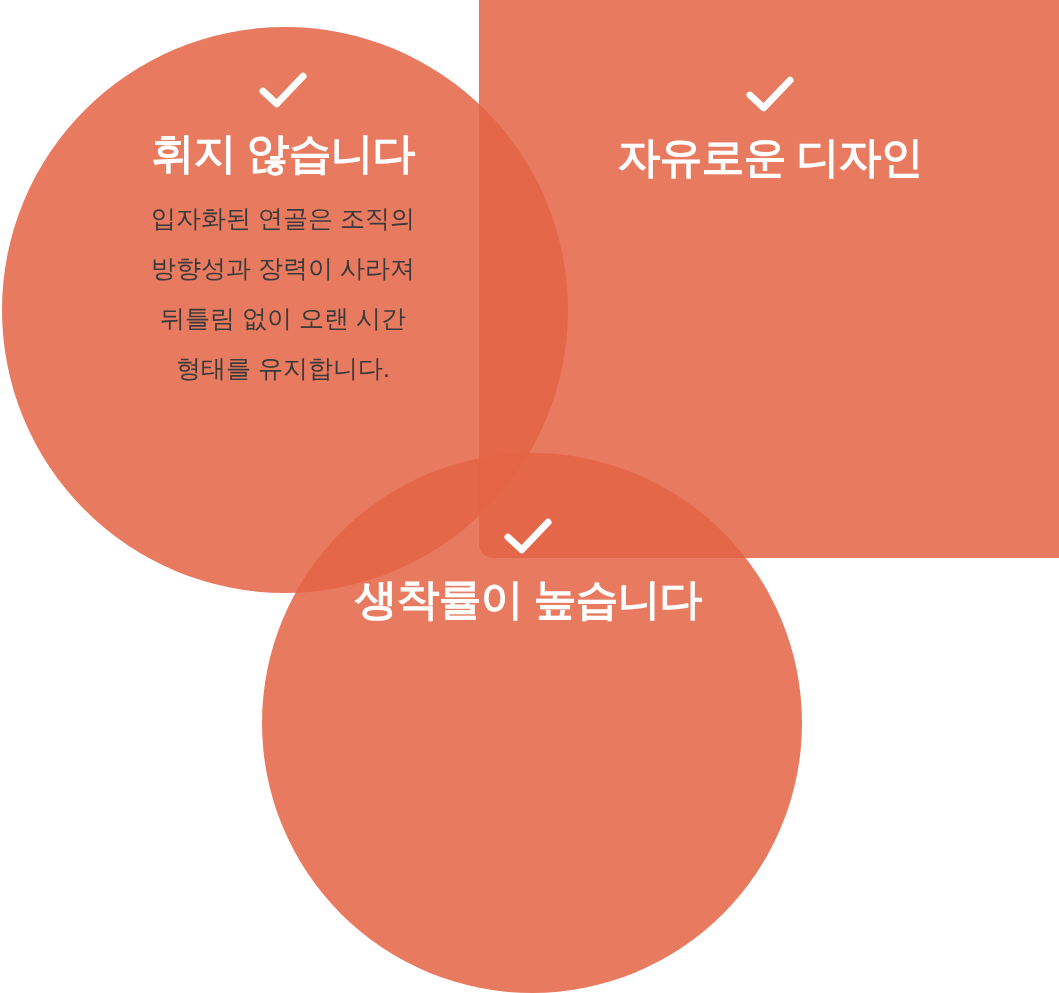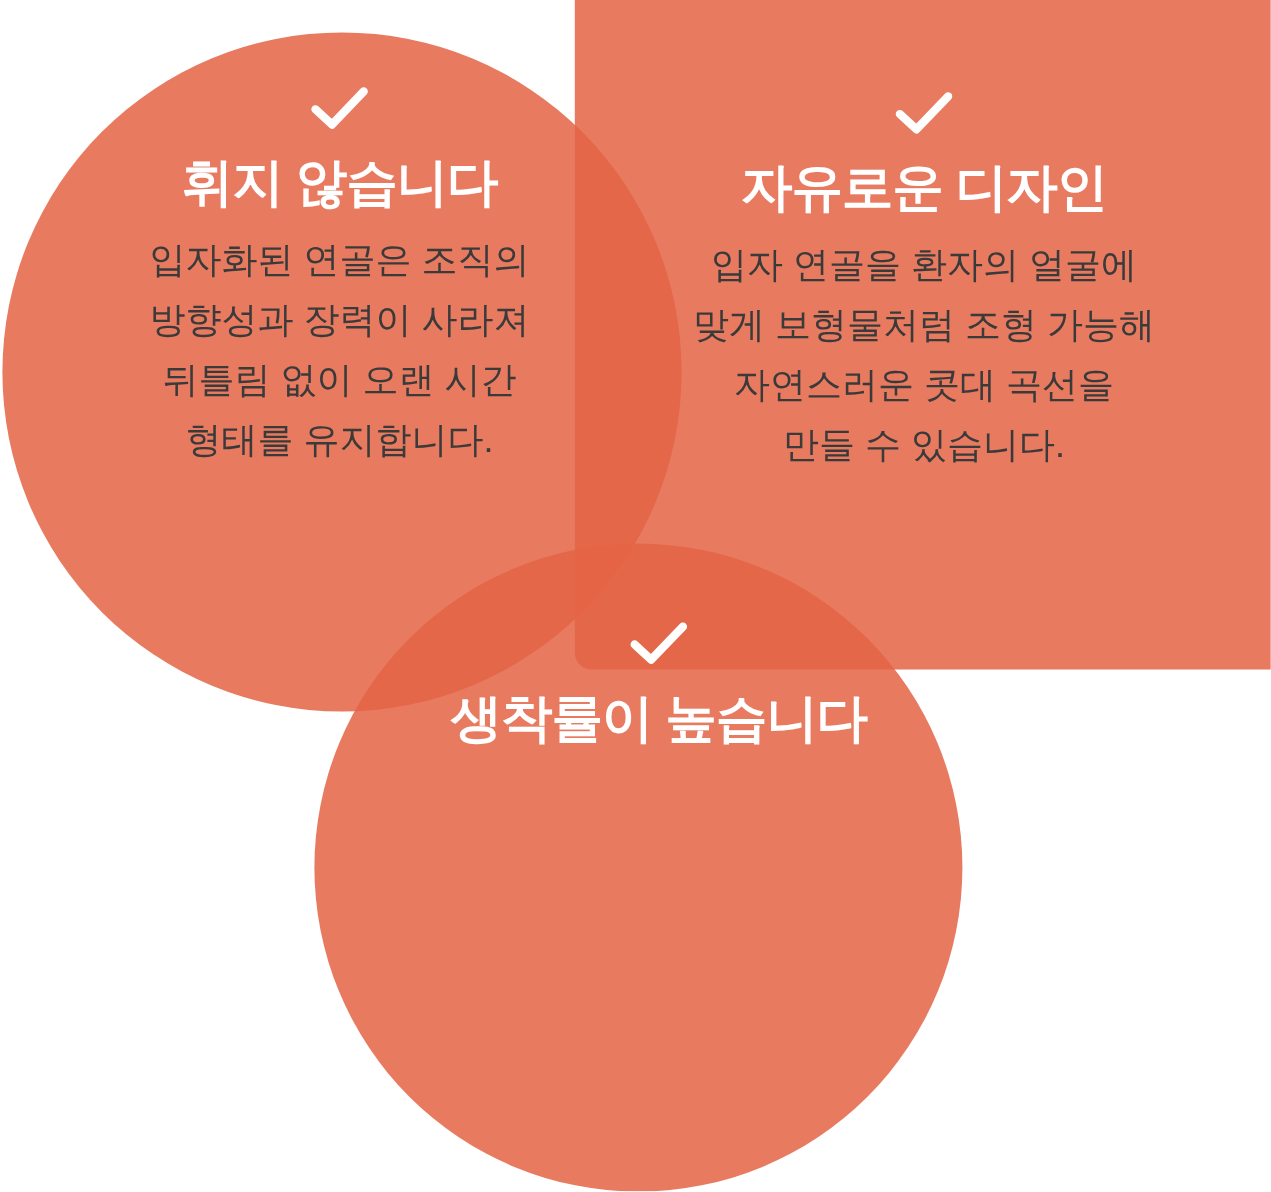--- a/index.html
+++ b/index.html
@@ -37,29 +37,29 @@
     margin: 22px 0 16px 0;
     font-size: 43px;
     line-height: 1.1;
     font-weight: 700;
     letter-spacing: -1px;
     color: #ffffff;
     white-space: nowrap;
   }
   .card p {
     margin: 0;
-    font-size: 30px;
+    font-size: 25px;
     line-height: 50px;
     font-weight: 500;
     color: #3a3a3a;
     white-space: pre-line;
   }
   #card-1 { left: 83px;  top: 72px;  width: 400px; }
   #card-2 { left: 550px; top: 76px;  width: 440px; }
-  #card-3 { left: 339px; top: 518px; width: 420px; }
+  #card-3 { left: 318px; top: 518px; width: 420px; }
 </style>
 </head>
 <body>
 
 <div class="stage">
 
   <svg class="shapes" width="1059" height="993" viewBox="0 0 1059 993">
     <rect x="479" y="-14" width="594" height="572" rx="14" fill-opacity="0.86" fill="#E46446"></rect>
     <circle cx="285" cy="310" r="283" fill-opacity="0.86" fill="#E46446"></circle>
     <circle cx="532" cy="723" r="270" fill-opacity="0.86" fill="#E46446"></circle>
@@ -74,24 +74,20 @@
 방향성과 장력이 사라져
 뒤틀림 없이 오랜 시간
 형태를 유지합니다.</p>
   </div>
 
   <div class="card" id="card-2">
     <svg class="check" viewBox="0 0 46 34">
       <polyline points="4,18 17,30 42,4" fill="none" stroke-width="6.5" stroke-linecap="round" stroke-linejoin="round" stroke="#FFFFFF"></polyline>
     </svg>
     <h2>자유로운 디자인</h2>
-    <p>입자 연골을 환자의 얼굴에
-맞게 보형물처럼 조형 가능해
-자연스러운 콧대 곡선을
-만들 수 있습니다.</p>
   </div>
 
   <div class="card" id="card-3">
     <svg class="check" viewBox="0 0 46 34">
       <polyline points="4,18 17,30 42,4" fill="none" stroke-width="6.5" stroke-linecap="round" stroke-linejoin="round" stroke="#FFFFFF"></polyline>
     </svg>
     <h2>생착률이 높습니다</h2>
   </div>
 
 </div>

